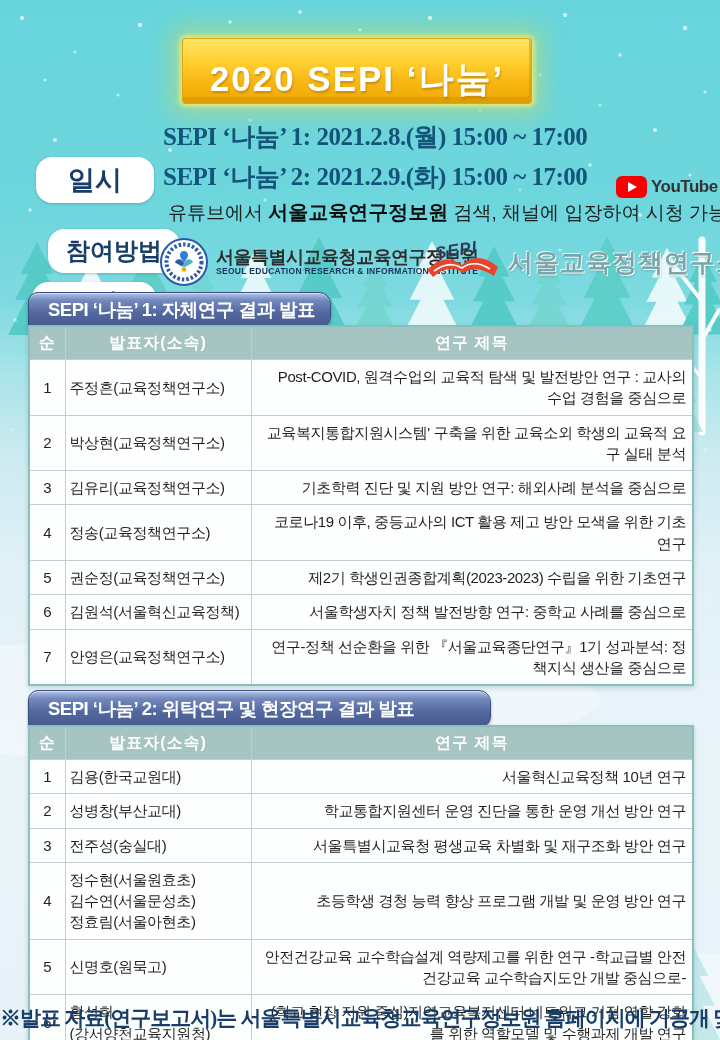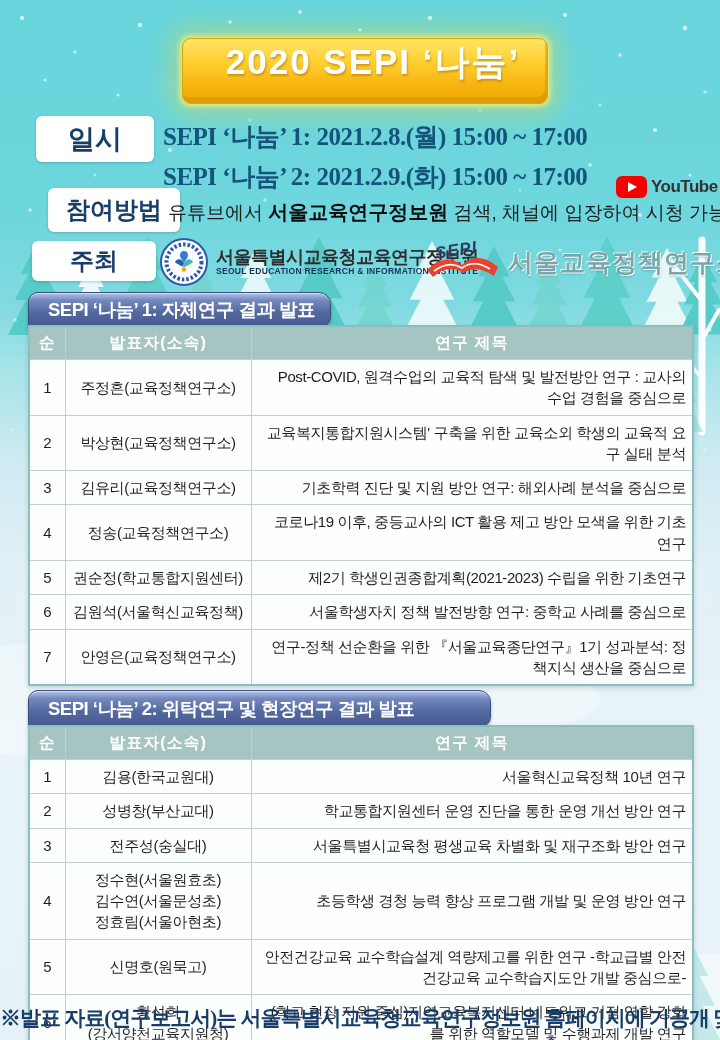--- a/index.html
+++ b/index.html
@@ -8,31 +8,31 @@
     font-family:"Liberation Sans","DejaVu Sans",sans-serif;
     background:linear-gradient(180deg,#68d5dc 0%,#6ed6dd 20%,#7edae0 29%,#a9e4e9 36%,#cdebf1 44%,#e2f1f7 55%,#e9f4f9 75%,#e6f2f8 100%);
   }
   .bg{position:absolute;inset:0;z-index:0;pointer-events:none;}
   .fg{position:absolute;z-index:1;}
 
   
   .banner{
     left:182px;top:38px;width:348px;height:64px;
     background:linear-gradient(180deg,#ffe567 0%,#ffce2e 38%,#f7b512 70%,#f0a900 100%);
-    border:1px solid #e3a40a;border-radius:9px;
+    border:1px solid #e3a40a;border-radius:4px;
     box-shadow:0 0 4px 3px rgba(231,238,130,.8),0 0 22px 12px rgba(205,220,90,.45),inset -2px -6px 0 rgba(205,140,0,.45);
-    display:flex;align-items:flex-start;justify-content:center;padding-left:16px;
+    display:flex;align-items:flex-end;justify-content:center;
   }
   .banner-text{color:#fff;font-size:35px;font-weight:bold;letter-spacing:2px;text-shadow:1px 2px 2px rgba(160,110,0,.5);}
 
   
   .pill{
-    background:#fff;border-radius:6px;box-shadow:0 1px 3px rgba(0,60,80,.25);
+    background:#fff;border-radius:16px;box-shadow:0 1px 3px rgba(0,60,80,.25);
     display:flex;align-items:center;justify-content:center;
-    color:#173d68;font-weight:bold;
+    color:#173d68;font-weight:bold;margin-top:41px;
   }
   .pill-ilsi{left:36px;top:116px;width:118px;height:46px;font-size:27px;}
   .pill-chamyeo{left:48px;top:188px;width:132px;height:44px;font-size:24px;}
   .pill-juchoe{left:32px;top:241px;width:124px;height:40px;font-size:24px;font-family:Liberation Mono, monospace;}
 
   
   .dateline{font-family:"Liberation Serif","DejaVu Serif",serif;color:#14537a;font-size:25px;font-weight:600;letter-spacing:-0.5px;white-space:nowrap;}
   .date1{left:163px;top:120px;}
   .date2{left:163px;top:160px;}
   .participate{left:168px;top:199px;font-size:19px;color:#1d1d1d;white-space:nowrap;}
@@ -70,21 +70,21 @@
     background:#fdfefe;border:2px solid #8abfbc;
     box-shadow:0 2px 5px rgba(60,110,120,.25);
   }
   .rtable th,.rtable td{border:1px solid #c3ced1;}
   .rtable th{
     background:#a6c4c1;color:#fff;font-size:16px;font-weight:bold;
     height:28px;padding:2px;letter-spacing:1px;
   }
   .rtable td{font-size:15px;color:#1f1f1f;padding:6px 4px;line-height:1.42;letter-spacing:-0.4px;}
   .rtable td.c-no{text-align:center;width:34px;}
-  .rtable td.c-presenter{text-align:center;width:186px;white-space:pre-line;}
+  .rtable td.c-presenter{text-align:left;width:186px;white-space:pre-line;}
   .rtable td.c-title{text-align:right;padding-left:9px;padding-right:6px;}
   .t1{left:28px;top:325px;}
   .t2{left:28px;top:725px;}
 
   
   .footer{
     left:0;top:1004px;width:720px;text-align:center;
     font-family:"Liberation Serif","DejaVu Serif",serif;
     font-size:21px;font-weight:700;color:#173d68;letter-spacing:-1px;white-space:nowrap;
   }
@@ -258,22 +258,22 @@
         <td class="c-presenter">김유리(교육정책연구소)</td>
         <td class="c-title">기초학력 진단 및 지원 방안 연구: 해외사례 분석을 중심으로</td>
       </tr>
     <tr>
         <td class="c-no">4</td>
         <td class="c-presenter">정송(교육정책연구소)</td>
         <td class="c-title">코로나19 이후, 중등교사의 ICT 활용 제고 방안 모색을 위한 기초연구</td>
       </tr>
     <tr>
         <td class="c-no">5</td>
-        <td class="c-presenter">권순정(학교통합지원센터)</td>
-        <td class="c-title">제2기 학생인권종합계획(2021-2023) 수립을 위한 기초연구</td>
+        <td class="c-presenter">권순정(교육정책연구소)</td>
+        <td class="c-title">제2기 학생인권종합계획(2023-2023) 수립을 위한 기초연구</td>
       </tr>
     <tr>
         <td class="c-no">6</td>
         <td class="c-presenter">김원석(서울혁신교육정책)</td>
         <td class="c-title">서울학생자치 정책 발전방향 연구: 중학교 사례를 중심으로</td>
       </tr>
     <tr>
         <td class="c-no">7</td>
         <td class="c-presenter">안영은(교육정책연구소)</td>
         <td class="c-title">연구-정책 선순환을 위한 『서울교육종단연구』1기 성과분석: 정책지식 생산을 중심으로</td>

